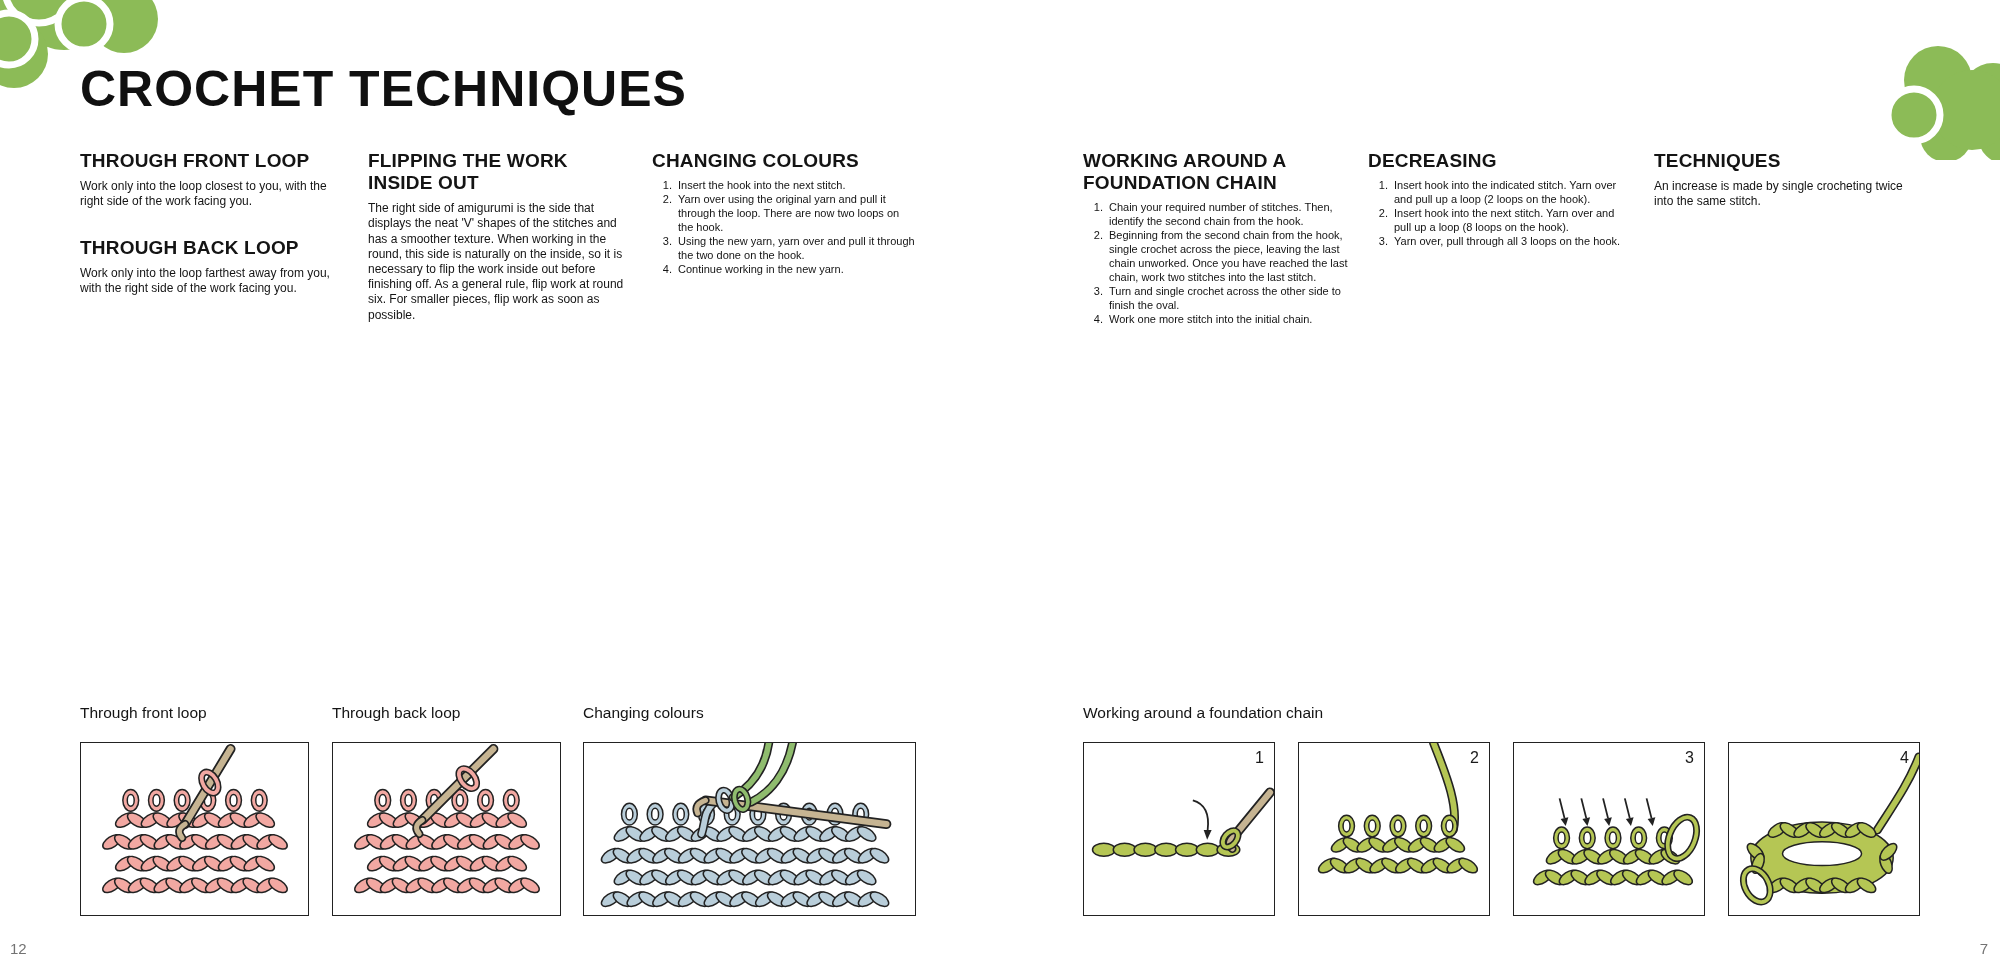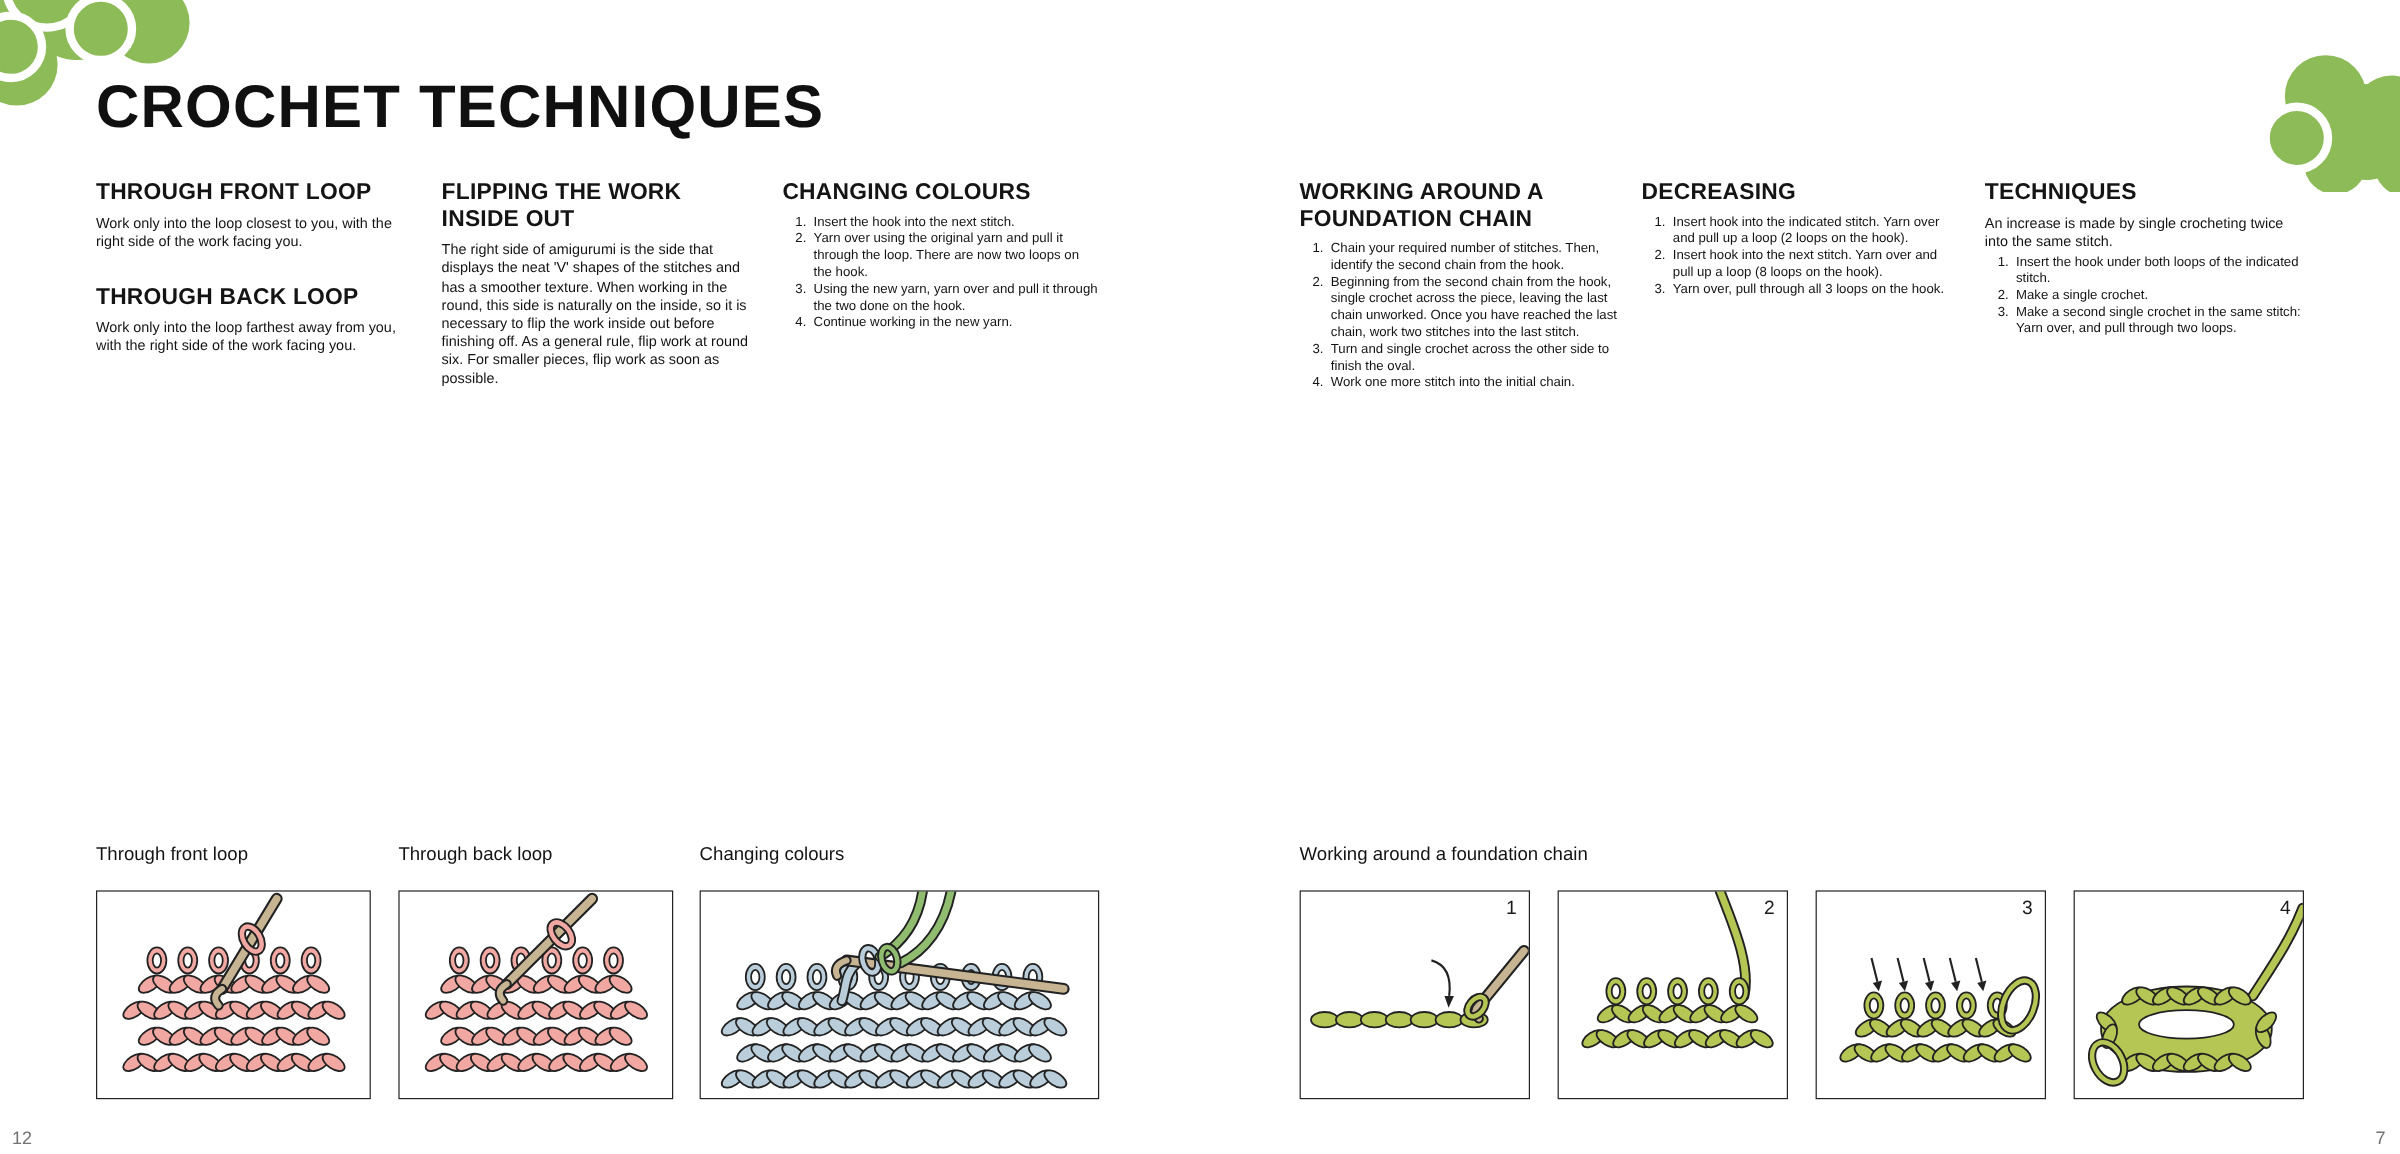--- a/index.html
+++ b/index.html
@@ -154,25 +154,20 @@
         <li>Insert hook into the next stitch. Yarn over and pull up a loop (8 loops on the hook).</li>
         <li>Yarn over, pull through all 3 loops on the hook.</li>
       </ol>
     </section>
   </div>
 
   <div class="col" style="left:1654px;width:266px">
     <section>
       <h2>TECHNIQUES</h2>
       <p>An increase is made by single crocheting twice into the same stitch.</p>
-      <ol>
-        <li>Insert the hook under both loops of the indicated stitch.</li>
-        <li>Make a single crochet.</li>
-        <li>Make a second single crochet in the same stitch: Yarn over, and pull through two loops.</li>
-      </ol>
     </section>
   </div>
 
   <span class="caption" style="left:80px">Through front loop</span>
   <span class="caption" style="left:332px">Through back loop</span>
   <span class="caption" style="left:583px">Changing colours</span>
   <span class="caption" style="left:1083px">Working around a foundation chain</span>
 
   <div class="figbox" style="left:80px;width:229px">
     <svg viewBox="0 0 229 174">

